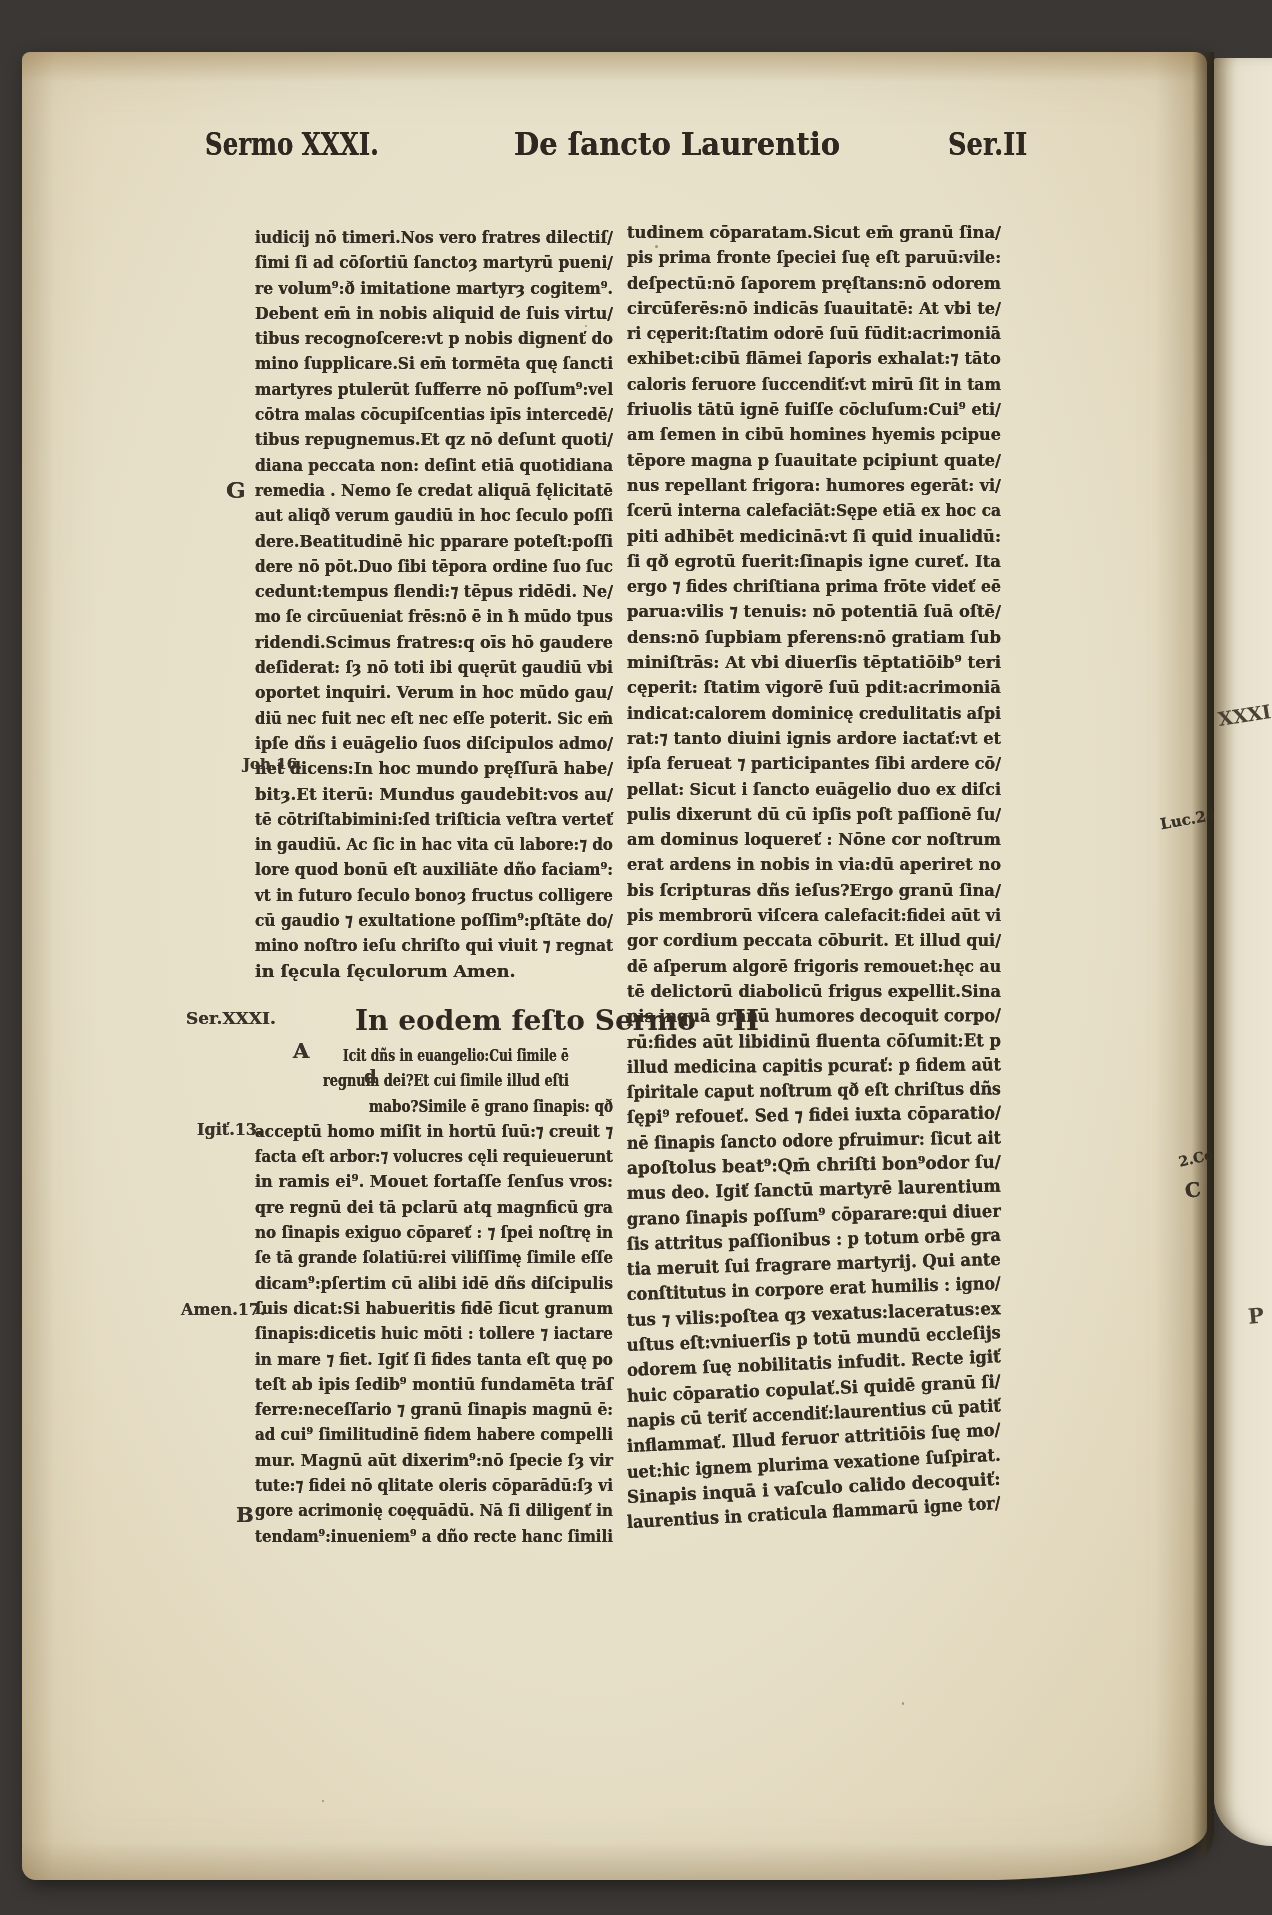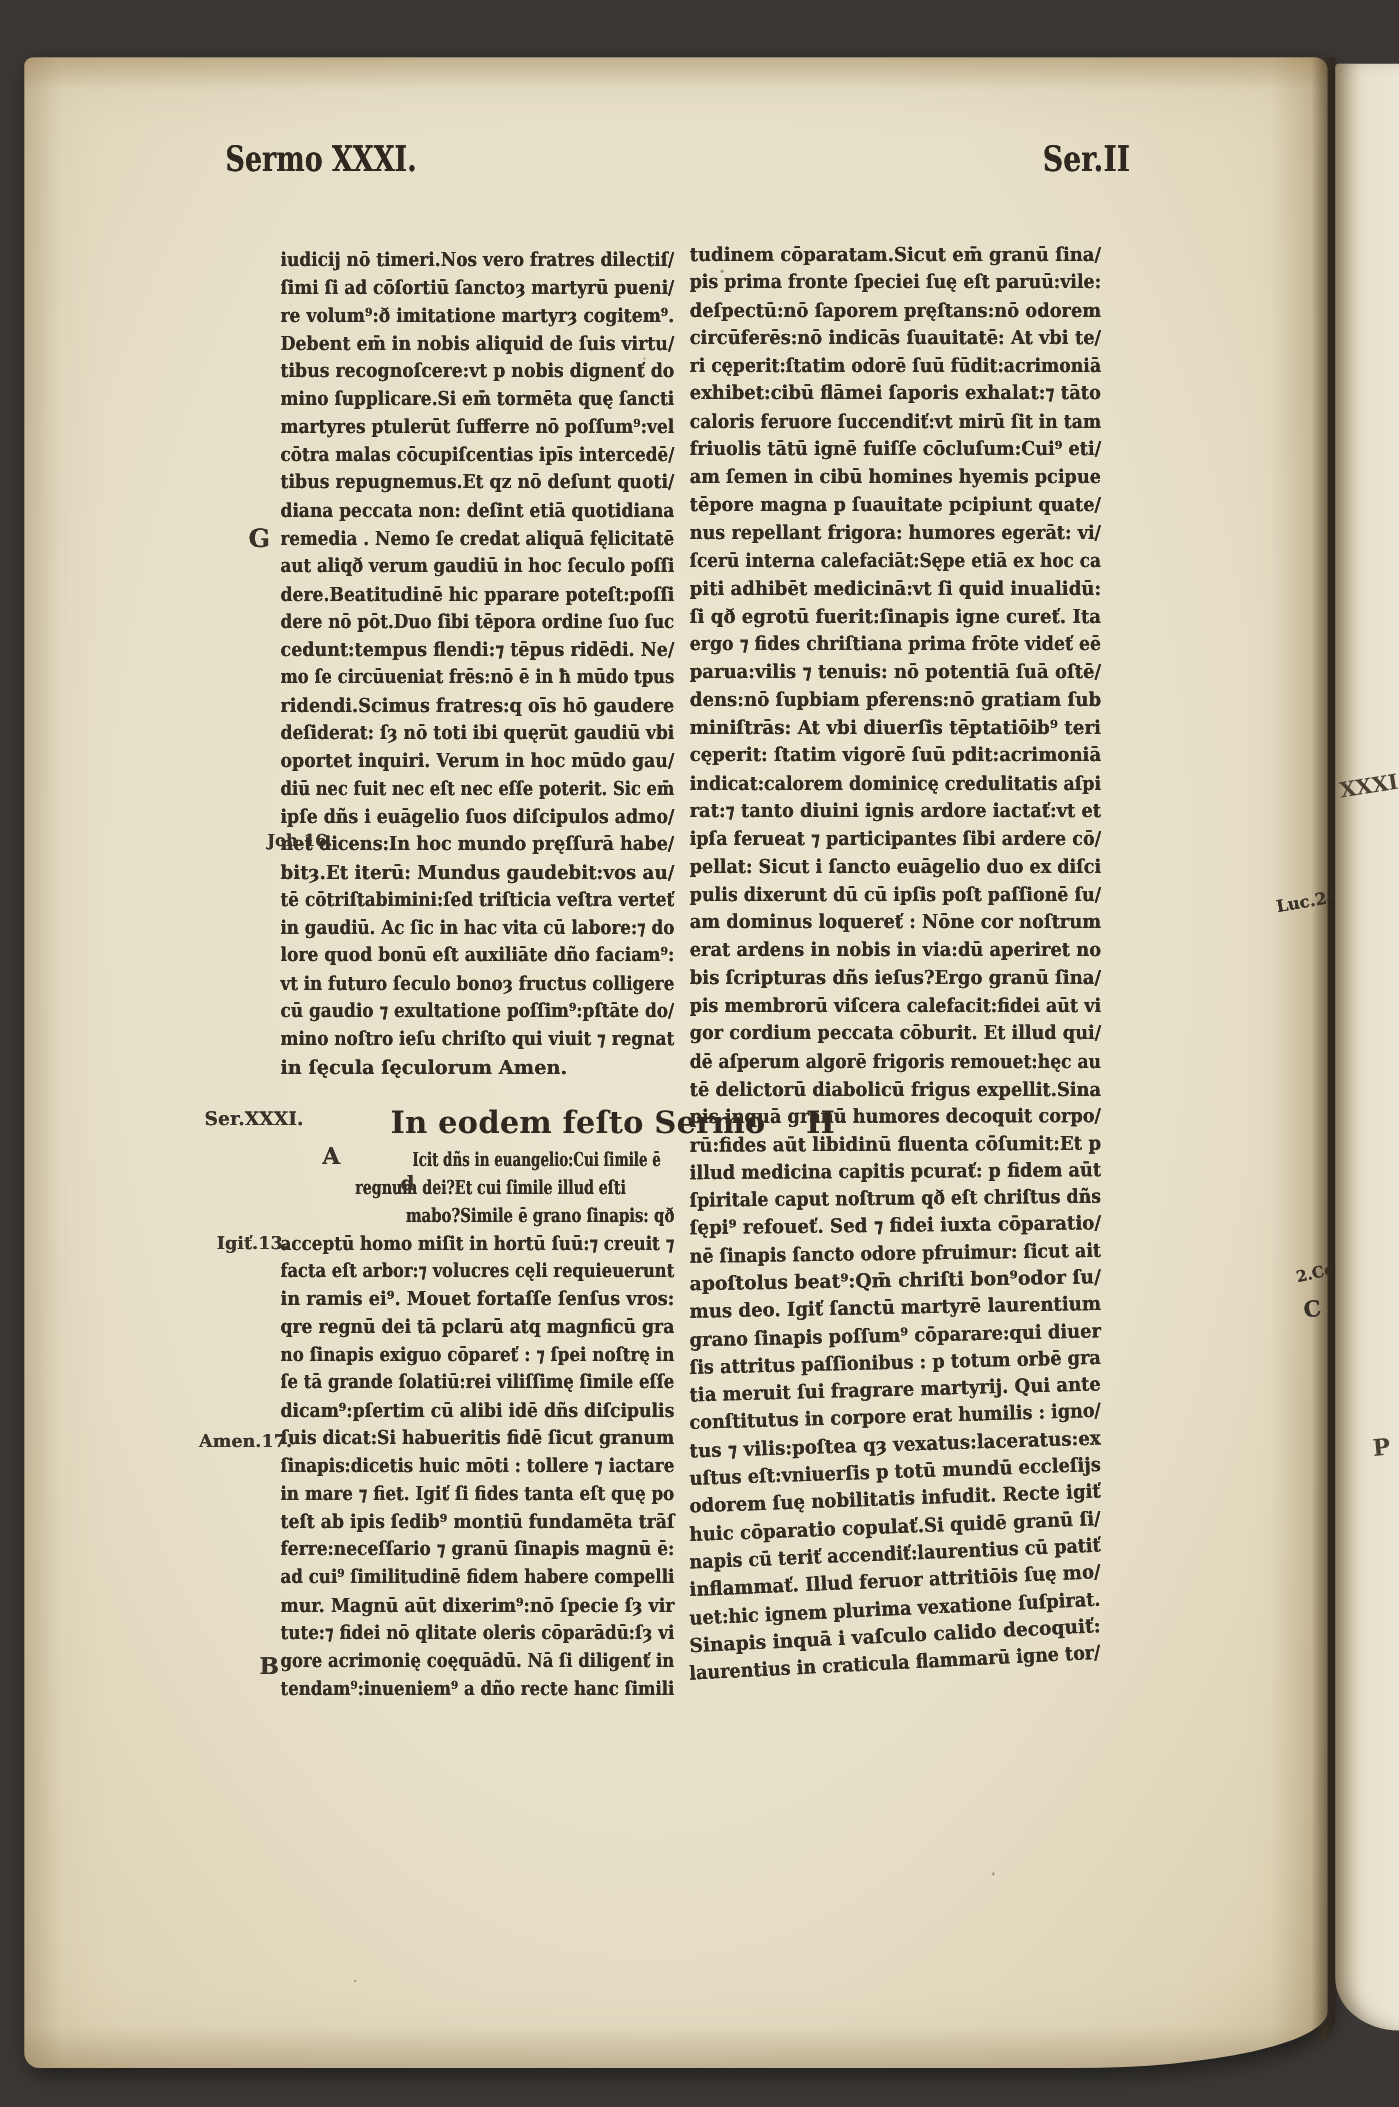--- a/index.html
+++ b/index.html
@@ -50,20 +50,23 @@
     border-bottom-right-radius:40px 60px;
   }
 </style>
 </head>
 <body>
 
 <div class="scan-page">
 
   <div class="header-word" style="left:183px;top:76px;">
     <span class="lt" style="transform: scaleX(0.7643);">Sermo XXXI.</span>
+  </div>
+  <div class="header-word" style="left:492px;top:76px;">
+    <span class="lt" style="transform: scaleX(0.9083);">De ſancto Laurentio</span>
   </div>
   <div class="header-word" style="left:926px;top:76px;">
     <span class="lt" style="transform: scaleX(0.8046);">Ser.II</span>
   </div>
 
   <div class="col" id="col-left-para1" style="left:233px;top:175px;width:358px;">
       <div class="line"><span class="lt" style="transform: scaleX(0.8836);">iudicij nō timeri.Nos vero fratres dilectiſ/</span></div>
       <div class="line"><span class="lt" style="transform: scaleX(0.8826);">ſimi ſi ad cōſortiū ſanctoȝ martyrū pueni/</span></div>
       <div class="line"><span class="lt" style="transform: scaleX(0.8913);">re volum⁹:ð imitatione martyrȝ cogitem⁹.</span></div>
       <div class="line"><span class="lt" style="transform: scaleX(0.9014);">Debent em̄ in nobis aliquid de ſuis virtu/</span></div>
@@ -94,21 +97,21 @@
       <div class="line"><span class="lt" style="transform: scaleX(0.879);">mino noſtro ieſu chriſto qui viuit ⁊ regnat</span></div>
       <div class="line"><span class="lt">in ſęcula ſęculorum Amen.</span></div>
     </div>
 
   <div class="section-heading">
     <span>In eodem feſto Sermo</span>
     <span>II</span>
   </div>
 
   <div class="col" id="col-left-para2" style="left:233px;top:993px;width:358px;">
-      <div class="line" style="margin-left: 120px;"><span class="lt" style="transform: scaleX(0.7);">Icit dñs in euangelio:Cui ſimile ē</span></div>
+      <div class="line" style="margin-left: 88px;"><span class="lt" style="transform: scaleX(0.7);">Icit dñs in euangelio:Cui ſimile ē</span></div>
       <div class="line" style="margin-left: 68px;"><span class="lt" style="transform: scaleX(0.7361);">regnum dei?Et cui ſimile illud eſti</span></div>
       <div class="line" style="margin-left: 114px;"><span class="lt" style="transform: scaleX(0.7714);">mabo?Simile ē grano ſinapis: qð</span></div>
       <div class="line"><span class="lt" style="transform: scaleX(0.8707);">acceptū homo miſit in hortū ſuū:⁊ creuit ⁊</span></div>
       <div class="line"><span class="lt" style="transform: scaleX(0.848);">facta eſt arbor:⁊ volucres cęli requieuerunt</span></div>
       <div class="line"><span class="lt" style="transform: scaleX(0.9205);">in ramis ei⁹. Mouet fortaſſe ſenſus vros:</span></div>
       <div class="line"><span class="lt" style="transform: scaleX(0.8929);">qre regnū dei tā pclarū atq magnficū gra</span></div>
       <div class="line"><span class="lt" style="transform: scaleX(0.8689);">no ſinapis exiguo cōpareť : ⁊ ſpei noſtrę in</span></div>
       <div class="line"><span class="lt" style="transform: scaleX(0.8574);">ſe tā grande ſolatiū:rei viliſſimę ſimile eſſe</span></div>
       <div class="line"><span class="lt" style="transform: scaleX(0.893);">dicam⁹:pſertim cū alibi idē dñs diſcipulis</span></div>
       <div class="line"><span class="lt" style="transform: scaleX(0.8927);">ſuis dicat:Si habueritis fidē ſicut granum</span></div>

